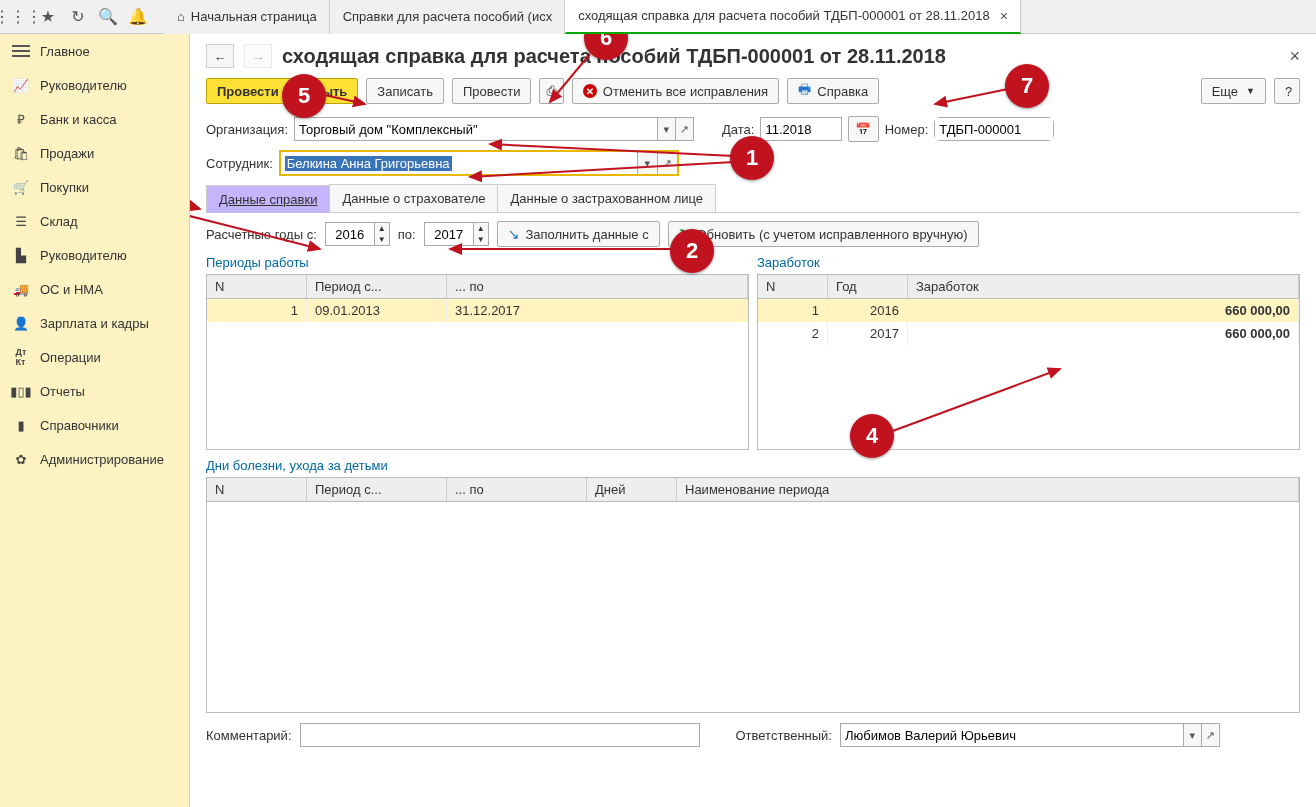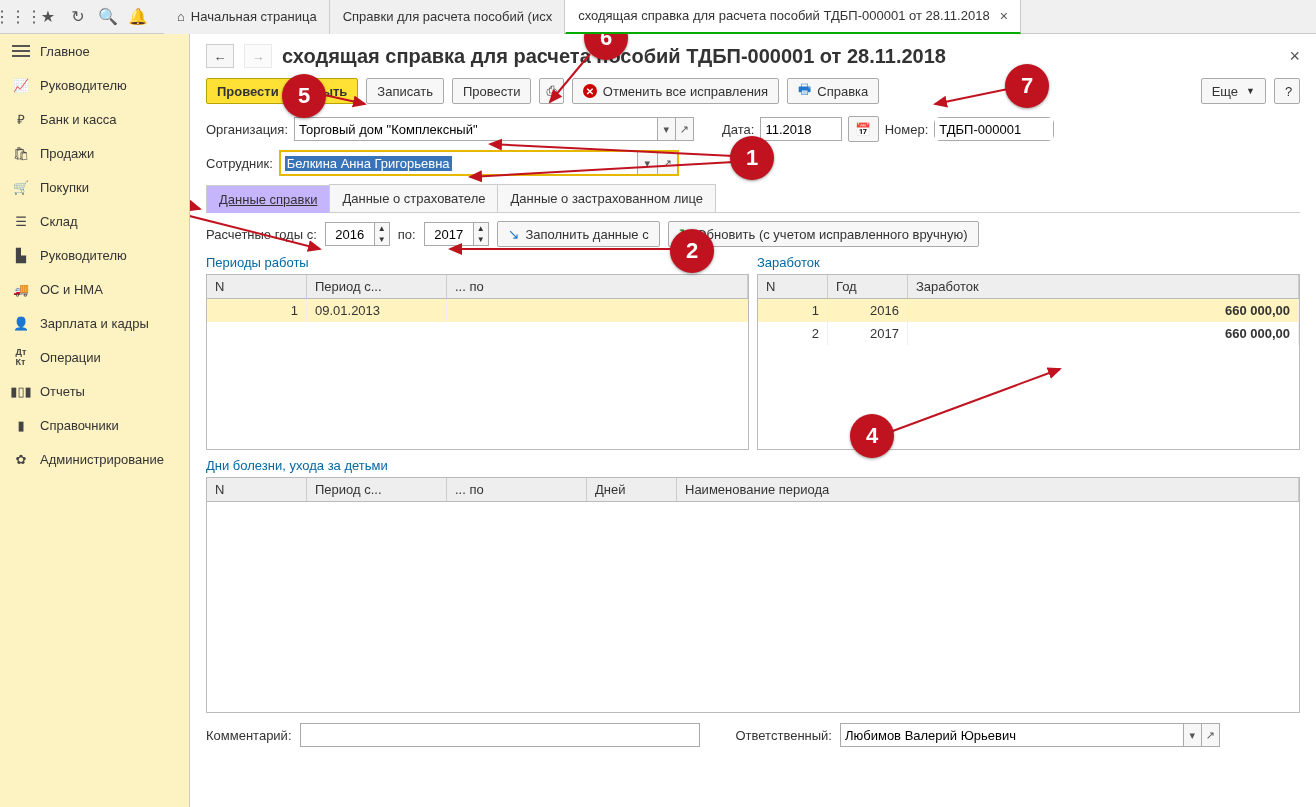--- a/index.html
+++ b/index.html
@@ -259,20 +259,21 @@
           <div class="grid">
             <div class="grid-header">
               <div style="width:100px;">N</div>
               <div style="width:140px;">Период с...</div>
               <div style="flex:1;">... по</div>
             </div>
             <div class="grid-body">
               <div class="grid-row sel">
                 <div style="width:100px;" class="num-right">1</div>
                 <div style="width:140px;">09.01.2013</div>
+                <div style="flex:1;">31.12.2017</div>
               </div>
             </div>
           </div>
         </div>
         <div class="grid-box" style="flex:1;">
           <div class="grid-title">Заработок</div>
           <div class="grid">
             <div class="grid-header">
               <div style="width:70px;">N</div>
               <div style="width:80px;">Год</div>

